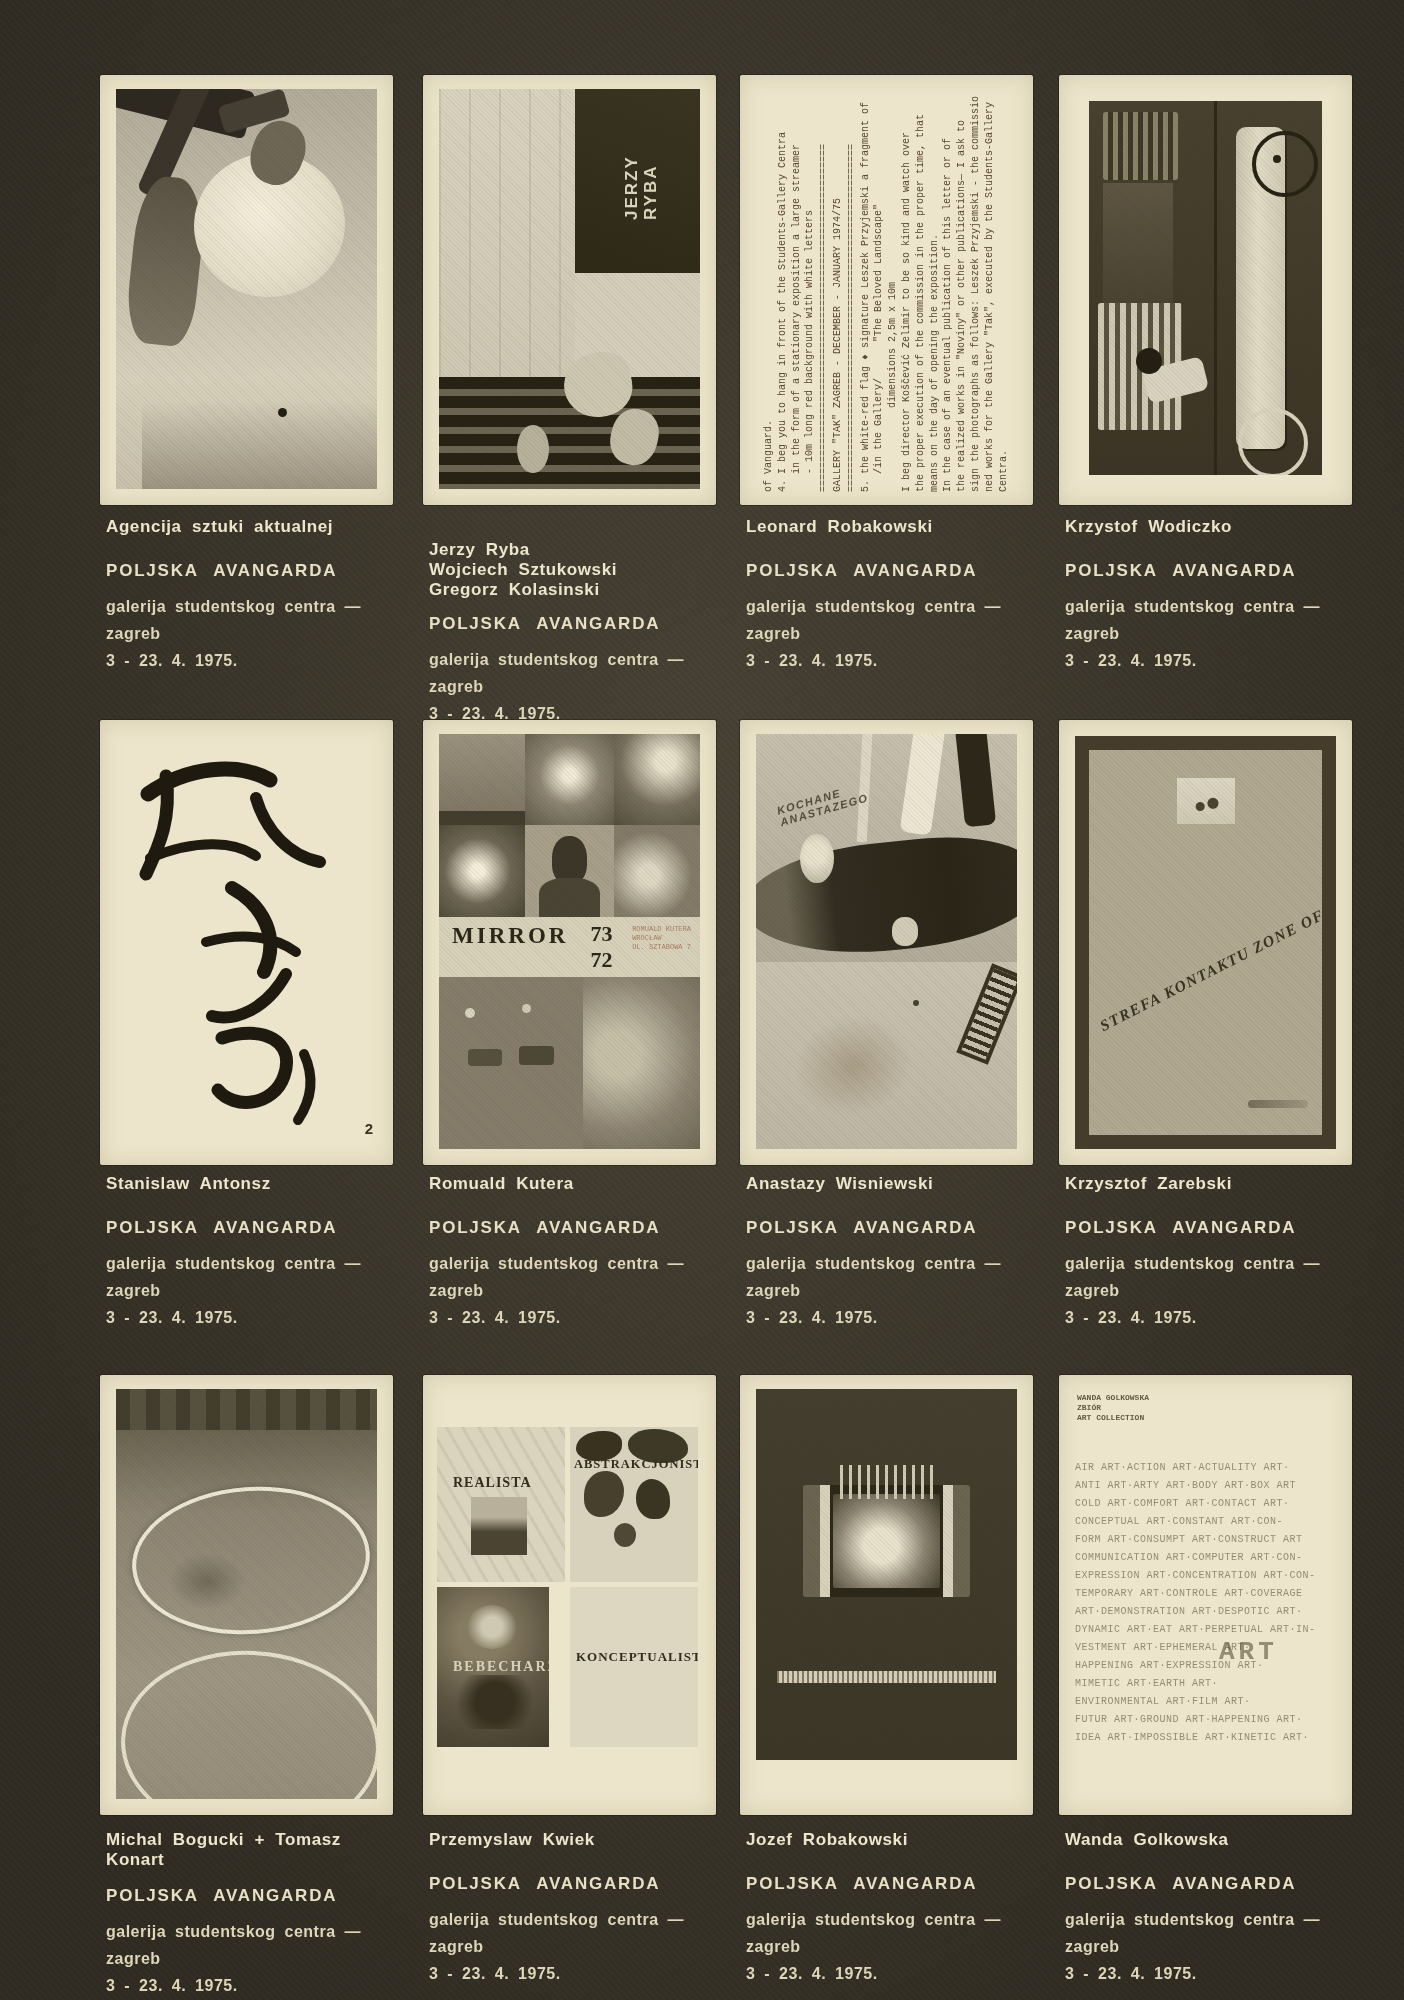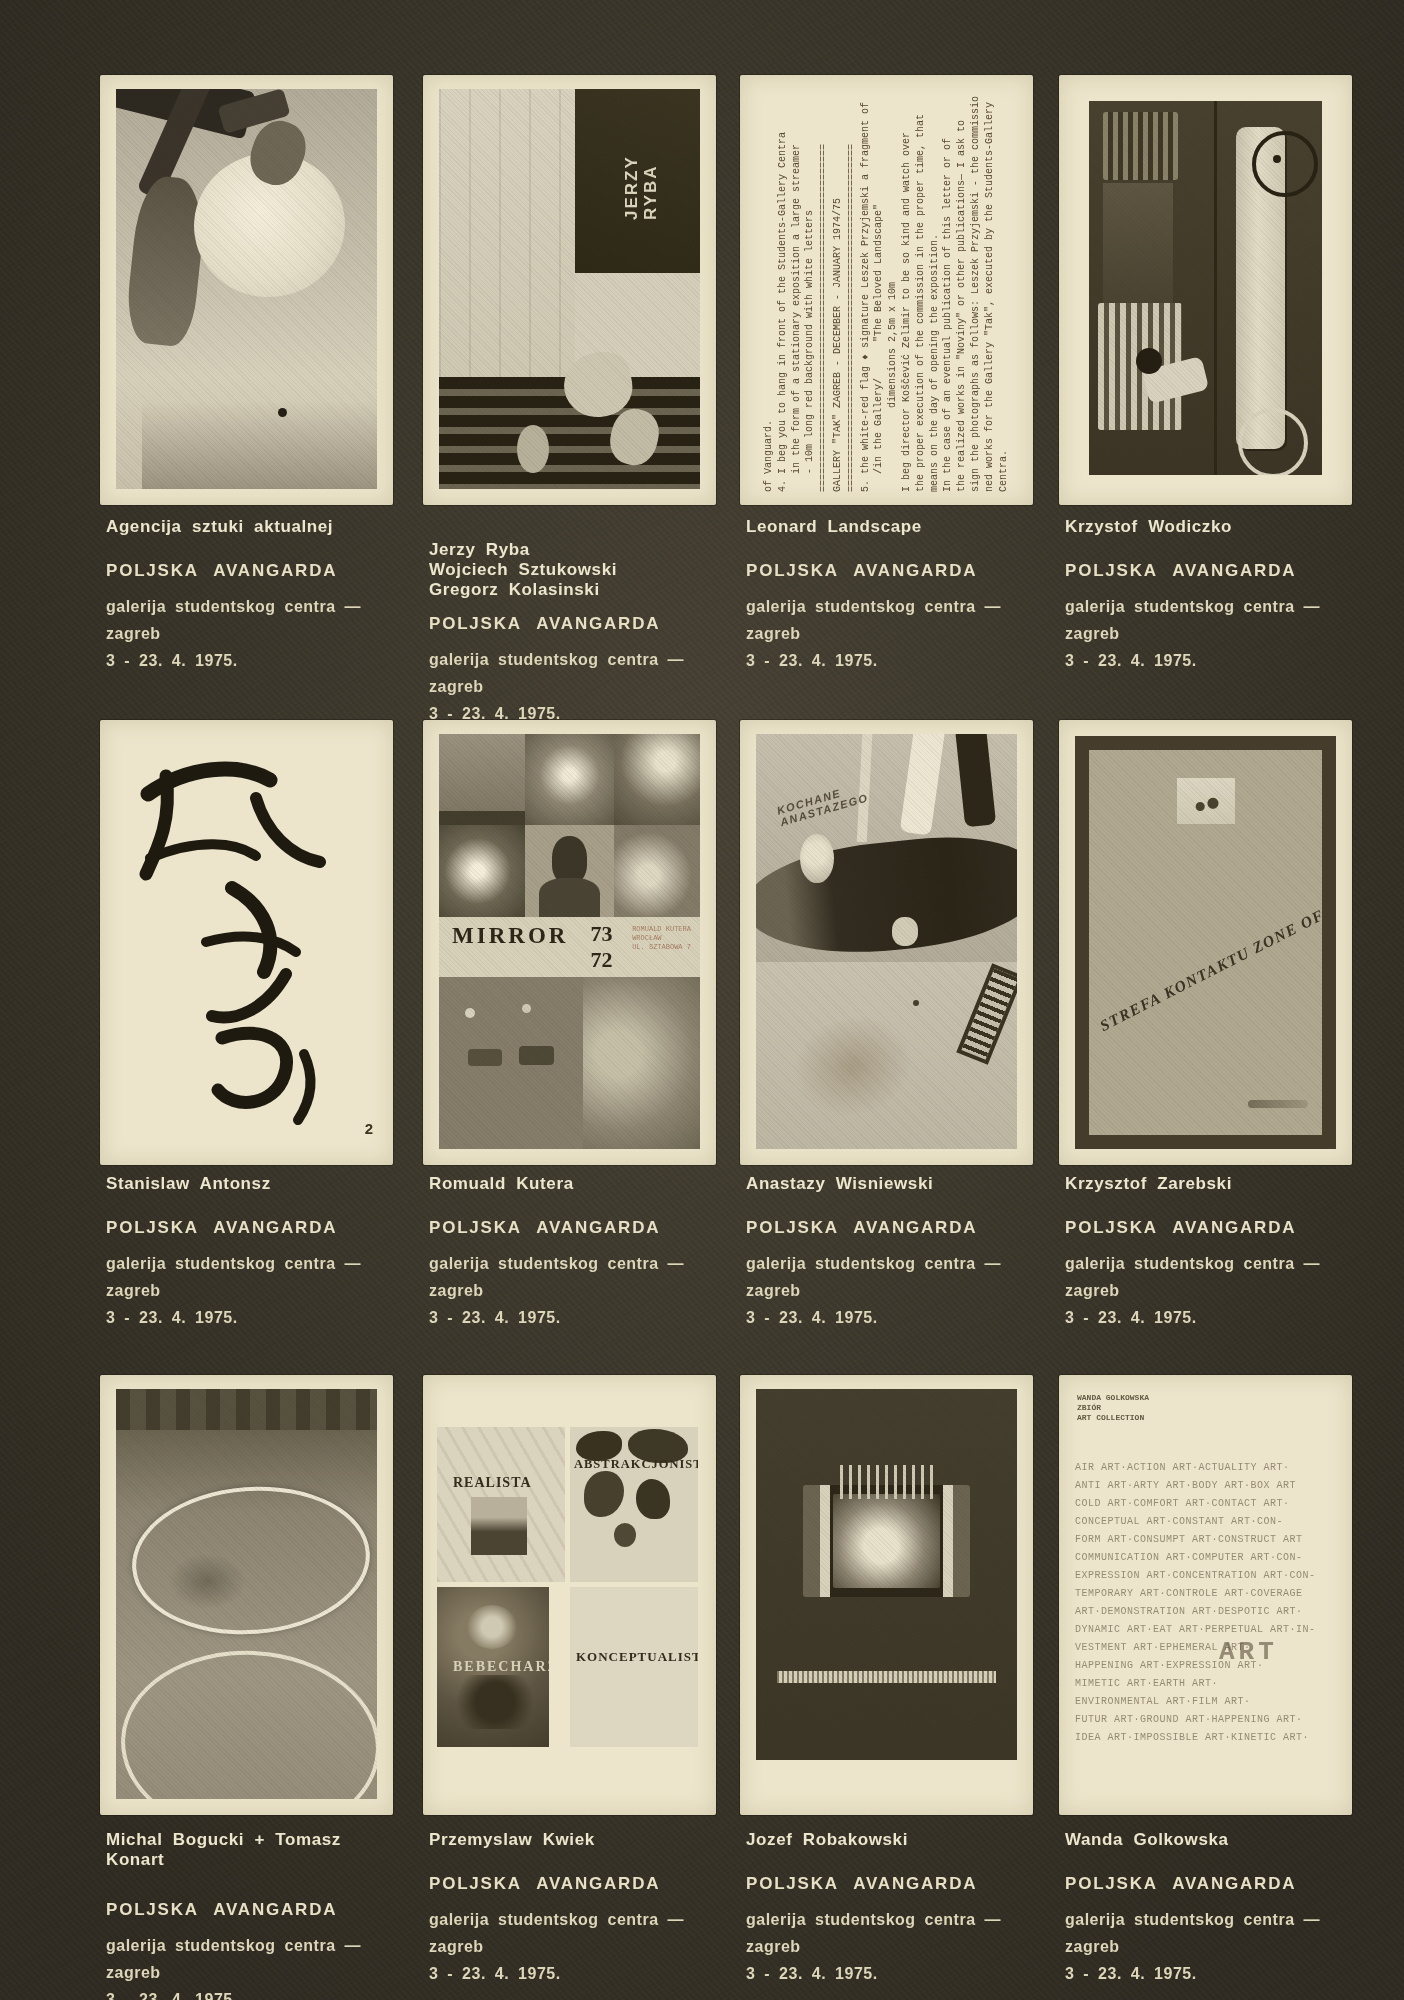--- a/index.html
+++ b/index.html
@@ -268,21 +268,21 @@
       <div>Gregorz Kolasinski</div>
     </div>
     <div class="expo">POLJSKA AVANGARDA</div>
     <div class="venue">galerija studentskog centra —</div>
     <div class="venue">zagreb</div>
     <div class="venue">3 - 23. 4. 1975.</div>
   </div>
 
   <div class="caption" style="left:746px;top:517px">
     <div class="artist">
-        <div>Leonard Landscape</div>
+        <div>Leonard Robakowski</div>
       </div>
     <div class="expo">POLJSKA AVANGARDA</div>
     <div class="venue">galerija studentskog centra —</div>
     <div class="venue">zagreb</div>
     <div class="venue">3 - 23. 4. 1975.</div>
   </div>
 
   <div class="caption" style="left:1065px;top:517px">
     <div class="artist">
         <div>Krzystof Wodiczko</div>
@@ -327,21 +327,21 @@
     <div class="artist">
         <div>Krzysztof Zarebski</div>
       </div>
     <div class="expo">POLJSKA AVANGARDA</div>
     <div class="venue">galerija studentskog centra —</div>
     <div class="venue">zagreb</div>
     <div class="venue">3 - 23. 4. 1975.</div>
   </div>
 
   <div class="caption" style="left:106px;top:1830px">
-    <div class="artist" style="margin-bottom:30px">
+    <div class="artist" style="margin-bottom:16px">
       <div>Michal Bogucki + Tomasz</div>
       <div>Konart</div>
     </div>
     <div class="expo">POLJSKA AVANGARDA</div>
     <div class="venue">galerija studentskog centra —</div>
     <div class="venue">zagreb</div>
     <div class="venue">3 - 23. 4. 1975.</div>
   </div>
 
   <div class="caption" style="left:429px;top:1830px">

